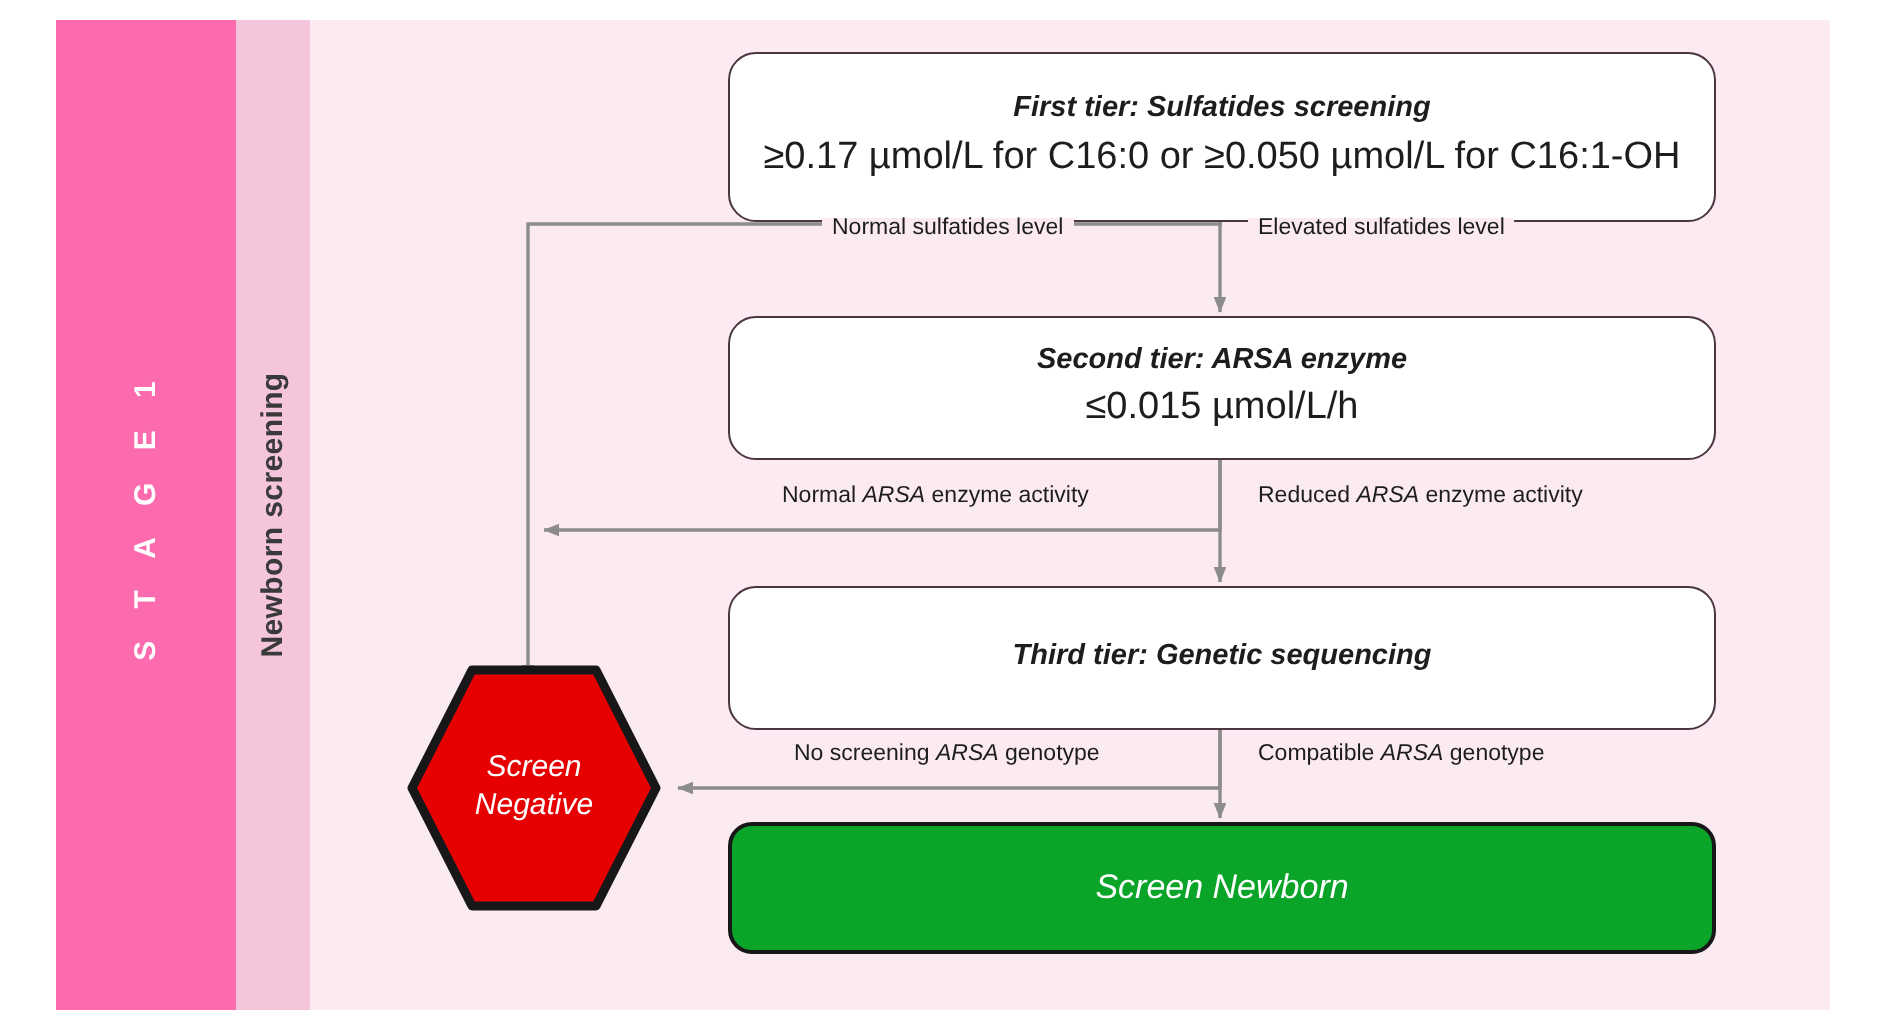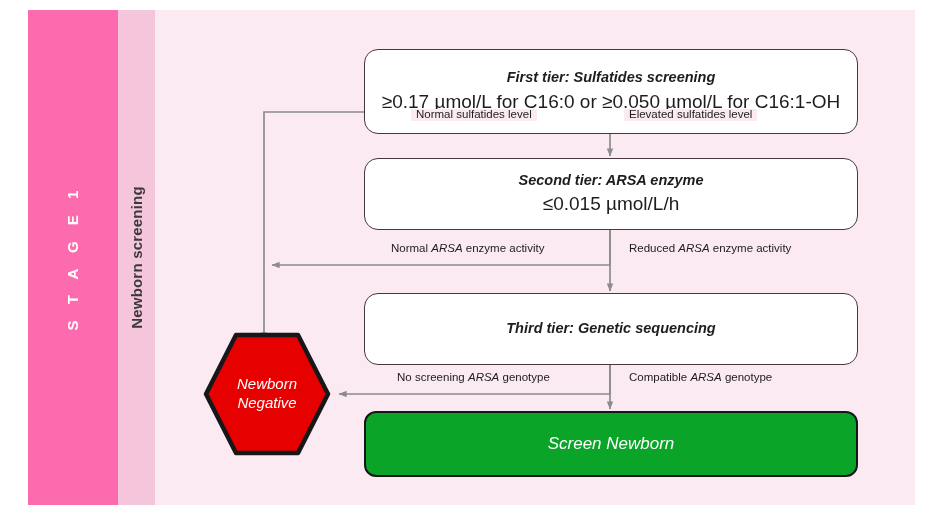--- a/index.html
+++ b/index.html
@@ -54,21 +54,21 @@
   }
   .node .title{
     font-size:14.5px;font-weight:bold;font-style:italic;
     line-height:1.35;
   }
   .node .sub{
     font-size:19px;line-height:1.35;margin-top:1px;
   }
   .node .sub .gene{font-style:italic;}
 
-  #tier1{left:364px;top:26px;width:494px;height:85px;margin-top:23px;}
+  #tier1{left:364px;top:26px;width:494px;height:85px;}
   #tier2{left:364px;top:158px;width:494px;height:72px;}
   #tier3{left:364px;top:293px;width:494px;height:72px;}
 
   
   #screen-positive{
     position:absolute;left:364px;top:411px;width:494px;height:66px;
     box-sizing:border-box;
     background:#0aa428;
     border:2.4px solid #17171a;
     border-radius:12px;
@@ -155,21 +155,21 @@
 
   <div class="node" id="tier3">
     <div class="title">Third tier: Genetic sequencing</div>
   </div>
 
   <div id="screen-negative">
     <svg width="128" height="124" viewBox="0 0 128 124">
       <polygon points="33,3 95,3 125,62 95,121 33,121 3,62" fill="#e60000" stroke="#17171a" stroke-width="4.5" stroke-linejoin="round"></polygon>
     </svg>
     <div class="hex-label">
-      <div>Newborn</div>
+      <div>Screen</div>
       <div>Negative</div>
     </div>
   </div>
 
   <div id="screen-positive">
     <span>Screen Newborn</span>
   </div>
 
   <div class="edge-label lbl-left" style="left:411px;top:109px;">Normal sulfatides level</div>
 

